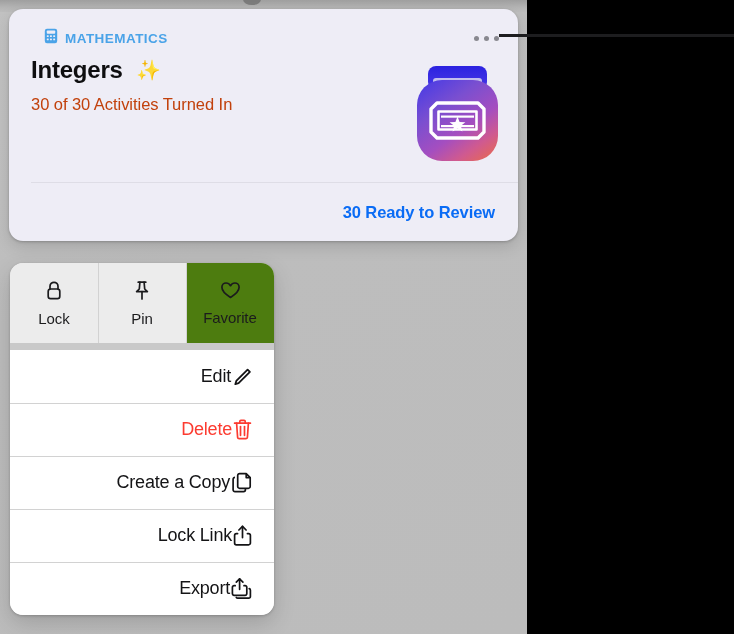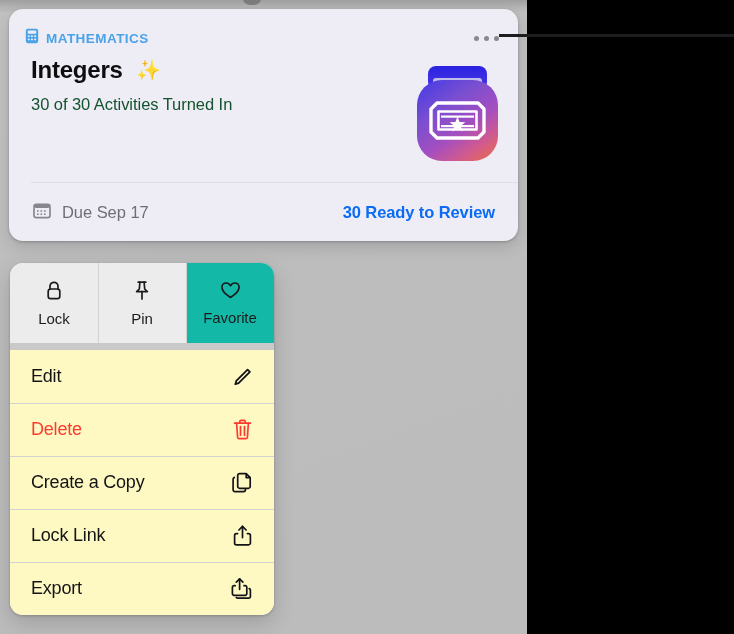--- a/index.html
+++ b/index.html
@@ -58,21 +58,21 @@
     border-radius: 14px;
     box-shadow: 0 1px 3px rgba(0,0,0,.22), 0 6px 16px rgba(0,0,0,.13);
     overflow: hidden;
   }
   .card-body {
     position: relative;
     height: 173px;
   }
   .subject-row {
     position: absolute;
-    left: 16px;
+    left: 35px;
     top: 19px;
     display: flex;
     align-items: center;
     gap: 7px;
   }
   .subject-icon { display: block; }
   .subject-label {
     color: #4aa3e8;
     font-size: 13.5px;
     font-weight: bold;
@@ -91,21 +91,21 @@
     font-weight: bold;
     color: #0e0e10;
     letter-spacing: -.2px;
   }
   .sparkle { font-size: 20px; line-height: 1; }
   .card-sub {
     position: absolute;
     left: 22px;
     top: 86px;
     font-size: 16.5px;
-    color: #14532d;
+    color: #c2410c;
     letter-spacing: -.05px;
   }
   #more-button {
     position: absolute;
     right: 19px;
     top: 27px;
     display: flex;
     gap: 5px;
     align-items: center;
     cursor: pointer;
@@ -201,37 +201,37 @@
     cursor: pointer;
     position: relative;
   }
   .quick-item + .quick-item::before {
     content: "";
     position: absolute;
     left: 0; top: 0; bottom: 0;
     width: 1px;
     background: #d2d2d2;
   }
-  .quick-item.active { background: #14b8a6; }
+  .quick-item.active { background: #4d7c0f; }
   .quick-label {
     font-size: 15px;
     color: #1b1b1d;
     letter-spacing: -.1px;
   }
   .group-gap {
     height: 7px;
     background: #c9c9c9;
   }
   .menu-item {
     height: 53px;
     display: flex;
     align-items: center;
-    justify-content: space-between;
-    padding: 0 21px 0 21px;
-    background: #fef9c3;
+    justify-content: flex-end;
+    padding: 0 21px 0 36px;
+    background: #ffffff;
     cursor: pointer;
     position: relative;
   }
   .menu-item + .menu-item::before {
     content: "";
     position: absolute;
     left: 0; right: 0; top: 0;
     height: 1px;
     background: #d2d2d2;
   }
@@ -311,37 +311,20 @@
         <rect x="30" y="51.5" width="33" height="2.2" fill="#ffffff"></rect>
         <rect x="30" y="61" width="33" height="2.2" fill="#ffffff"></rect>
         <path d="M46.5 52.5 L48.6 57.9 L54.4 58.2 L49.9 61.8 L51.4 67.4 L46.5 64.2 L41.6 67.4 L43.1 61.8 L38.6 58.2 L44.4 57.9 Z" fill="#ffffff"></path>
       </svg>
     </div>
   </div>
 
   <div class="card-divider"></div>
 
   <div class="card-footer">
-    <div class="due-group">
-      <span>
-        <svg width="18" height="17" viewBox="0 0 18 17">
-          <rect x="1" y="2.3" width="16" height="13.4" rx="2.4" fill="none" stroke="#86868e" stroke-width="1.7"></rect>
-          <rect x="1" y="2.3" width="16" height="3.6" rx="1.8" fill="#86868e"></rect>
-          <g fill="#86868e">
-            <rect x="4" y="8.2" width="1.6" height="1.6"></rect>
-            <rect x="7.5" y="8.2" width="1.6" height="1.6"></rect>
-            <rect x="11" y="8.2" width="1.6" height="1.6"></rect>
-            <rect x="4" y="11.4" width="1.6" height="1.6"></rect>
-            <rect x="7.5" y="11.4" width="1.6" height="1.6"></rect>
-            <rect x="11" y="11.4" width="1.6" height="1.6"></rect>
-          </g>
-        </svg>
-      </span>
-      <span class="due-text">Due Sep 17</span>
-    </div>
     <div id="review-link">30 Ready to Review</div>
   </div>
 </div>
 
 <div id="callout-line"></div>
 
 <div id="context-menu">
 
   <div class="quick-row">
 

